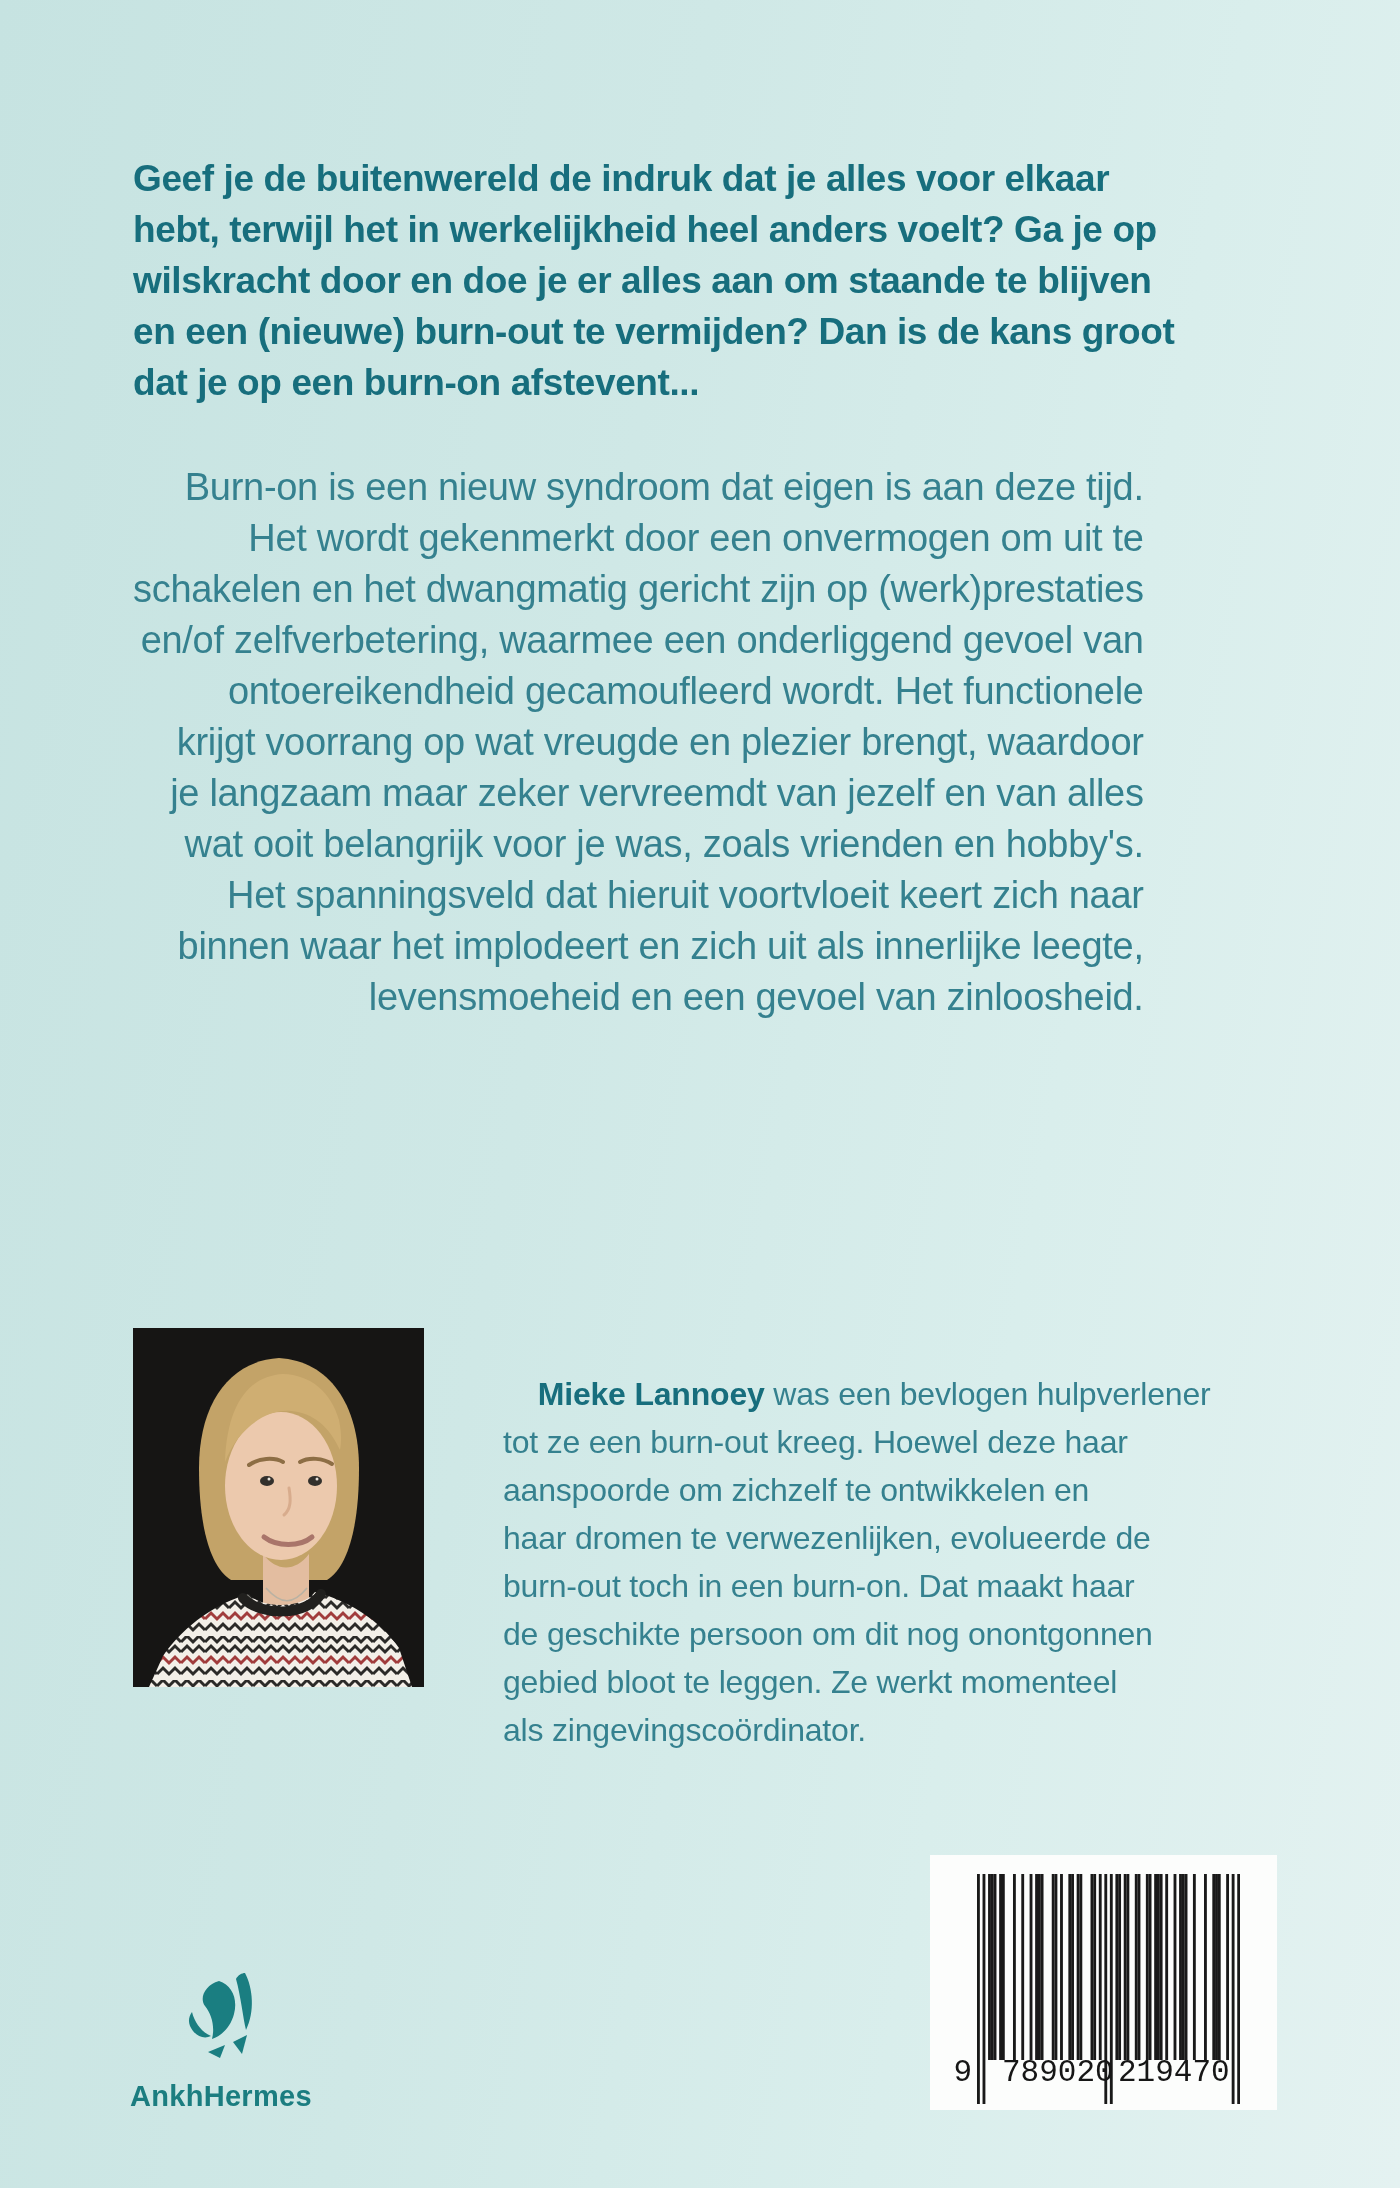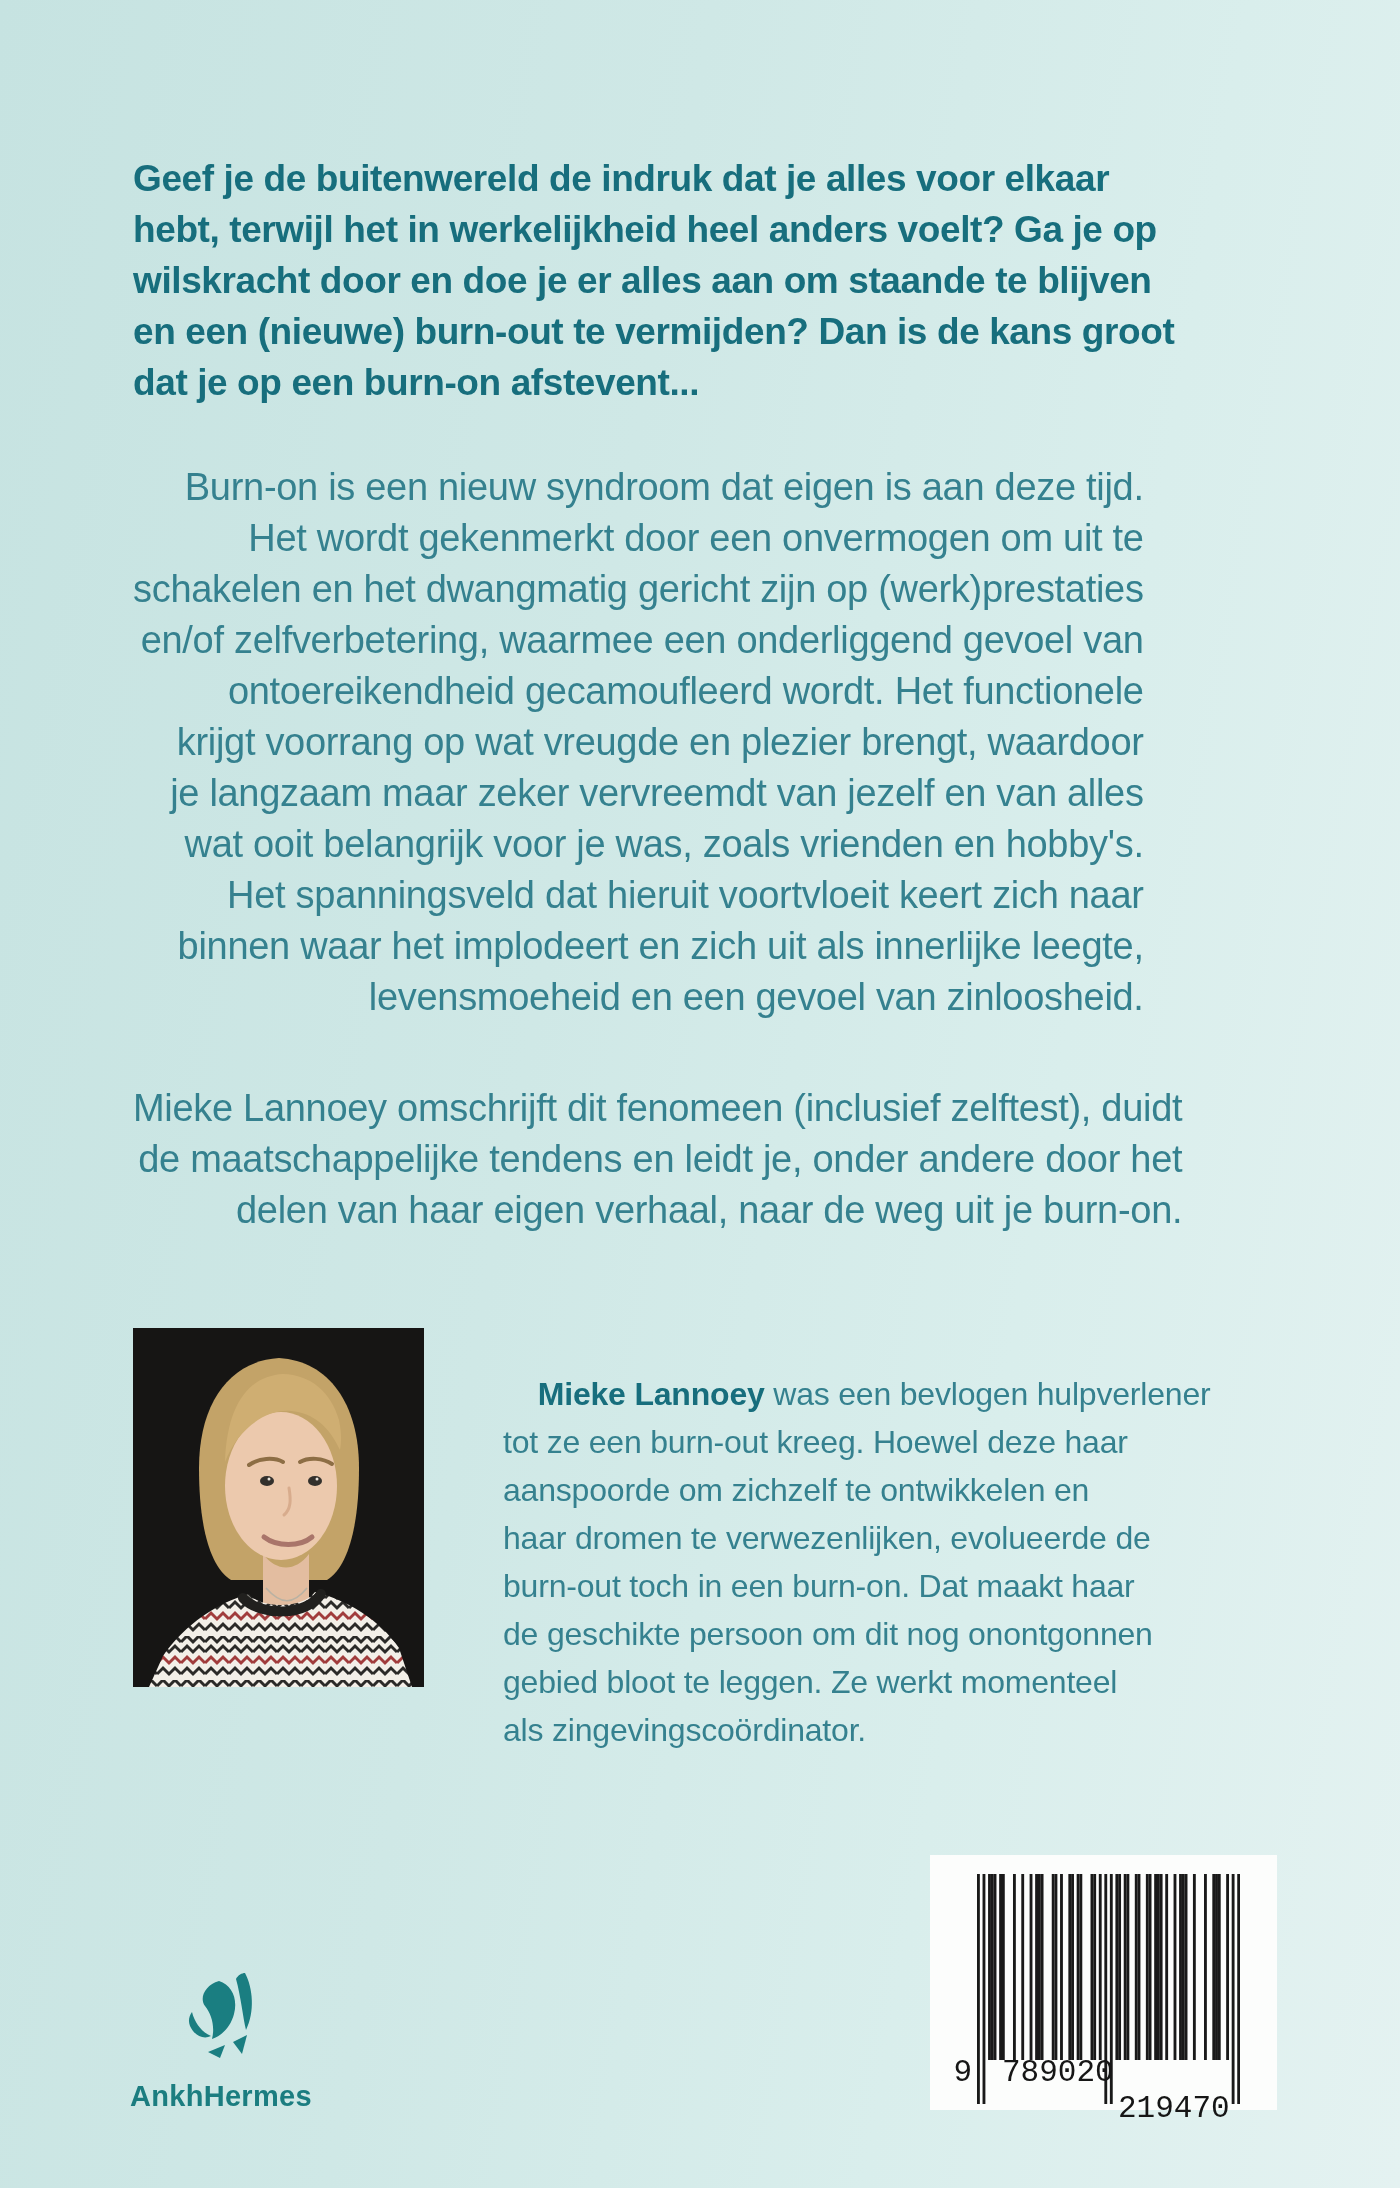--- a/index.html
+++ b/index.html
@@ -41,21 +41,21 @@
   }
   .barcode-bars{position:absolute;left:47px;top:19px;width:263px;height:230px;display:block;}
   .barcode-digits{
     position:absolute;top:200px;height:40px;
     font-family:"Liberation Mono",monospace;
     font-size:31px;color:#161616;line-height:36px;
     background:transparent;
   }
   .bd-1{left:4px;width:38px;text-align:right;}
   .bd-2{left:72px;width:111px;text-align:center;}
-  .bd-3{left:188px;width:111px;text-align:left;margin-top:36px;}
+  .bd-3{left:188px;width:111px;text-align:left;}
   .logo-mark{position:absolute;left:186px;top:1972px;width:74px;height:98px;display:block;}
   .publisher-name{
     position:absolute;left:130px;top:2080px;
     font-size:29px;font-weight:600;letter-spacing:0.3px;
     color:#1b7d80;white-space:pre;
   }
 </style>
 </head>
 <body>
 
@@ -72,23 +72,20 @@
 schakelen en het dwangmatig gericht zijn op (werk)prestaties
 en/of zelfverbetering, waarmee een onderliggend gevoel van
 ontoereikendheid gecamoufleerd wordt. Het functionele
 krijgt voorrang op wat vreugde en plezier brengt, waardoor
 je langzaam maar zeker vervreemdt van jezelf en van alles
 wat ooit belangrijk voor je was, zoals vrienden en hobby's.
 Het spanningsveld dat hieruit voortvloeit keert zich naar
 binnen waar het implodeert en zich uit als innerlijke leegte,
 levensmoeheid en een gevoel van zinloosheid.</div>
 
-  <div class="para author-note">Mieke Lannoey omschrijft dit fenomeen (inclusief zelftest), duidt
-de maatschappelijke tendens en leidt je, onder andere door het
-delen van haar eigen verhaal, naar de weg uit je burn-on.</div>
 
   <svg class="photo" viewBox="0 0 291 359" xmlns="http://www.w3.org/2000/svg">
     <defs>
       <pattern id="zig" patternUnits="userSpaceOnUse" width="24" height="44">
         <rect width="24" height="44" fill="#f3efe8"></rect>
         <path d="M0,6 L6,0 L12,6 L18,0 L24,6" stroke="#2b2a28" stroke-width="3" fill="none"></path>
         <path d="M0,16 L6,10 L12,16 L18,10 L24,16" stroke="#2b2a28" stroke-width="3" fill="none"></path>
         <path d="M0,27 L6,21 L12,27 L18,21 L24,27" stroke="#a13c3c" stroke-width="3" fill="none"></path>
         <path d="M0,38 L6,32 L12,38 L18,32 L24,38" stroke="#2b2a28" stroke-width="3" fill="none"></path>
       </pattern>

